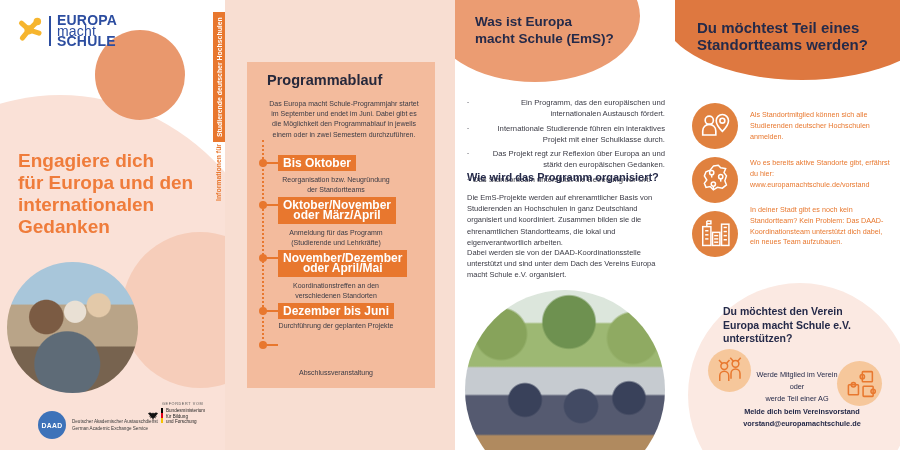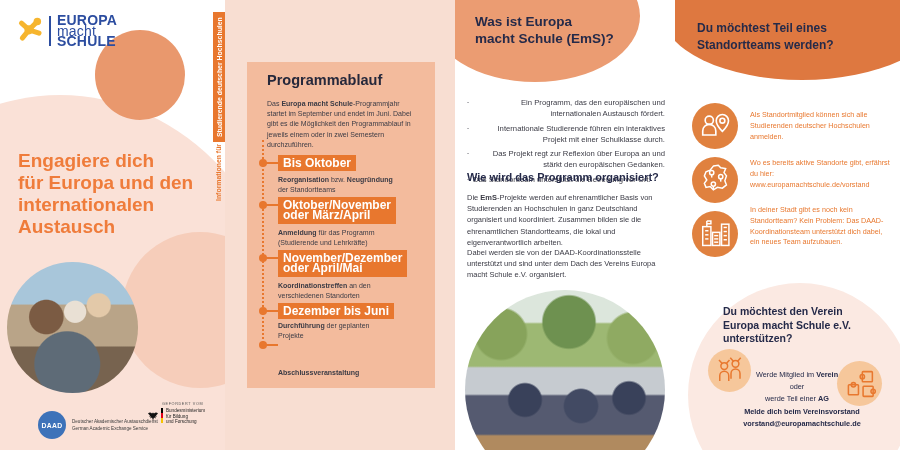--- a/index.html
+++ b/index.html
@@ -1,20 +1,20 @@
 <!DOCTYPE html>
 <html><head>
 <meta charset="utf-8">
 <style>
   html,body{margin:0;padding:0;background:#e8e8e8;}
   #stage{position:relative;width:900px;height:450px;background:#ffffff;overflow:hidden;
          font-family:"Liberation Sans",sans-serif;-webkit-font-smoothing:antialiased;}
   .panel{position:absolute;top:0;height:450px;overflow:hidden;}
   #panel1{left:0;width:225px;background:#fff;}
-  #panel2{left:225px;width:230px;background:#F8DED2;}
+  #panel2{left:225px;width:230px;background:#F8DED2;text-align:center;}
   #panel3{left:455px;width:220px;background:#fff;}
   #panel4{left:675px;width:225px;background:#fff;}
   .abs{position:absolute;}
   .pre{white-space:pre-line;}
 
   
   .p1-blob{left:-170px;top:95px;width:460px;height:510px;background:#FAE1D7;border-radius:50%;}
   .p1-circle2{left:122px;top:232px;width:156px;height:156px;background:#F6CDBA;border-radius:50%;}
   .p1-circle1{left:95px;top:30px;width:90px;height:90px;background:#E9986D;border-radius:50%;}
   .logo{left:14px;top:14px;display:flex;align-items:center;}
@@ -47,21 +47,21 @@
   
   .card{left:22px;top:62px;width:188px;height:326px;background:#F3BB9D;}
   .card-title{left:20px;top:10px;font-size:14.5px;font-weight:700;color:#26283B;}
   .card-intro{left:20px;top:37px;width:154px;font-size:7px;line-height:10.2px;color:#3B3B45;}
   .tl-line{left:15px;top:78px;width:0;height:203px;border-left:2px dotted #E8772E;}
   .tl-dot{width:8px;height:8px;border-radius:50%;background:#E8772E;left:12px;}
   .tl-conn{height:2px;background:#E8772E;left:16px;width:15px;}
   .tl-label{left:31px;display:inline-block;background:#E8772E;color:#fff;font-weight:700;
             font-size:12px;line-height:10.8px;padding:2.5px 5px;white-space:pre-line;}
   .tl-desc{left:31px;width:116px;font-size:7px;line-height:10.2px;color:#3B3B45;}
-  .bold{font-weight:700;margin-top:20px;}
+  .bold{font-weight:400;margin-top:20px;}
 
   
   .p3-blob{left:-25px;top:-50px;width:210px;height:132px;background:#EB9C72;border-radius:50%;}
   .p3-title{left:20px;top:14px;font-size:13.5px;line-height:16.5px;font-weight:700;color:#252A49;}
   .bullets{left:8px;top:97px;width:202px;}
   .bullet-row{display:flex;margin-bottom:3.5px;}
   .bullet-mark{width:10px;color:#3B3B45;font-size:7.7px;line-height:11px;text-align:center;flex:0 0 10px;}
   .bullet-text{font-size:7.7px;line-height:11px;color:#3B3B45;text-align:right;}
   .p3-subtitle{left:12px;top:171px;font-size:11px;font-weight:700;color:#252A49;}
   .p3-par{left:12px;width:202px;font-size:7.5px;line-height:11.2px;color:#3B3B45;}
@@ -71,21 +71,21 @@
       radial-gradient(circle at 18% 22%, #87A35B 0 11%, rgba(0,0,0,0) 12%),
       radial-gradient(circle at 52% 16%, #6E9150 0 13%, rgba(0,0,0,0) 14%),
       radial-gradient(circle at 84% 24%, #8FAA62 0 11%, rgba(0,0,0,0) 12%),
       radial-gradient(circle at 30% 55%, #39415A 0 9%, rgba(0,0,0,0) 10%),
       radial-gradient(circle at 58% 58%, #424A63 0 10%, rgba(0,0,0,0) 11%),
       radial-gradient(circle at 82% 54%, #39415A 0 8%, rgba(0,0,0,0) 9%),
       linear-gradient(180deg, #DCE6DC 0 16%, #9DB873 17% 38%, #C6CBD0 39% 52%, #555A70 53% 72%, #B08A5F 73% 100%);}
 
   
   .p4-blob{left:-13px;top:-55px;width:280px;height:135px;background:#DE7840;border-radius:50%;}
-  .p4-title{left:22px;top:20px;font-size:12px;line-height:16.5px;font-weight:700;color:#252A49;}
+  .p4-title{left:22px;top:20px;font-size:15px;line-height:16.5px;font-weight:700;color:#252A49;}
   .join-icon{width:46px;height:46px;border-radius:50%;background:#E0813F;left:17px;
              display:flex;align-items:center;justify-content:center;}
   .join-text{left:75px;width:142px;font-size:7.2px;line-height:10.8px;color:#E8782F;}
   .join-link{display:block;color:#E8782F;text-decoration:none;}
   .p4-pink{left:13px;top:283px;width:224px;height:224px;background:#FBE9E2;border-radius:50%;}
   .sup-title{left:48px;top:305px;font-size:10.5px;line-height:13.5px;font-weight:700;color:#252A49;}
   .sup-icon{border-radius:50%;background:#F6C79B;display:flex;align-items:center;justify-content:center;}
   .sup-opts{left:77px;top:369px;width:90px;text-align:center;font-size:7.3px;line-height:12px;color:#252A49;}
   .sup-contact{left:62px;top:406px;width:130px;text-align:center;font-size:7.3px;line-height:11.5px;
                font-weight:700;color:#252A49;}
@@ -122,21 +122,21 @@
       </span>
     </div>
 
     <div class="abs vtab">
       <span class="pfx">Informationen für </span><span class="hl">Studierende deutscher Hochschulen</span>
     </div>
 
     <div class="abs headline pre">Engagiere dich
 für Europa und den
 internationalen
-Austausch</div>
+Gedanken</div>
 
     <div class="abs photo1"></div>
 
     <div class="abs daad-badge">DAAD</div>
     <div class="abs daad-text">
       <span style="display:block">Deutscher Akademischer Austauschdienst</span>
       <span style="display:block">German Academic Exchange Service</span>
     </div>
 
     <div class="abs bmbf">

